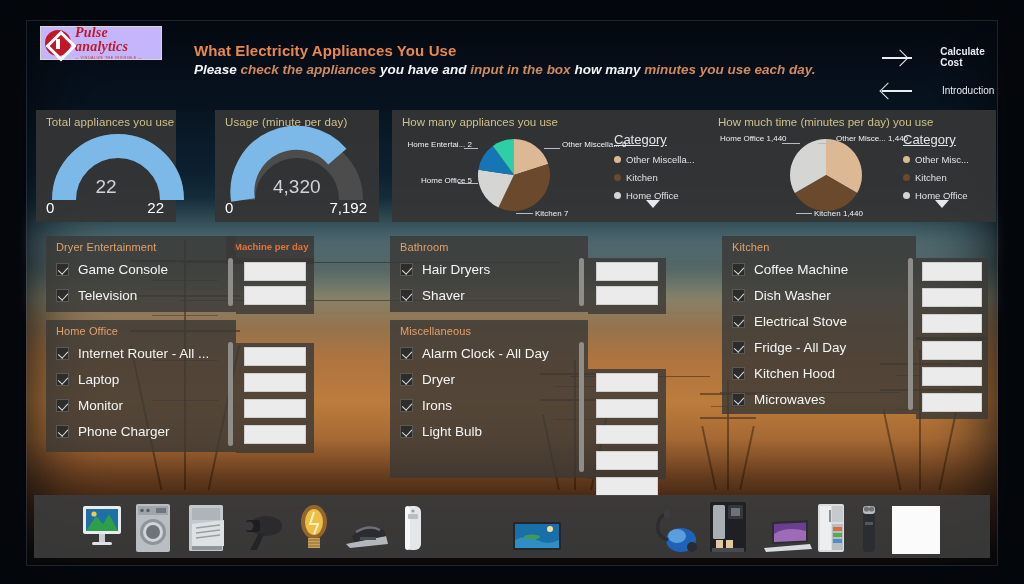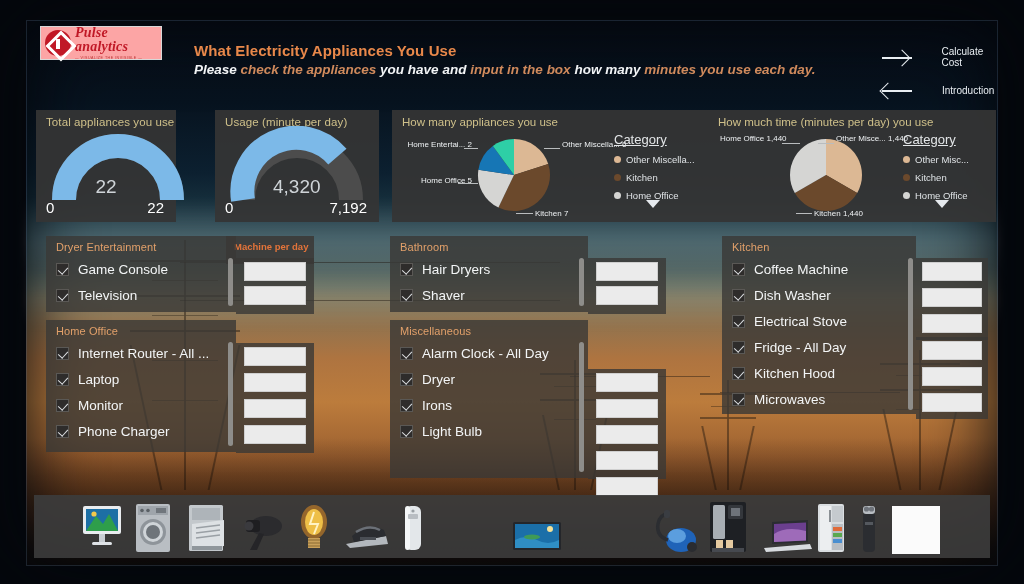--- a/index.html
+++ b/index.html
@@ -70,21 +70,21 @@
   }
   .wire {
     position:absolute; height:1px;
     background:rgba(30,22,16,.45);
   }
 
   
   .header { position:absolute; left:26px; top:20px; right:26px; height:78px; }
   .logo {
     position:absolute; left:14px; top:6px; width:122px; height:34px;
-    background:#fca5a5; border:1px solid #d8d8d8;
+    background:#c4b5fd; border:1px solid #d8d8d8;
     display:flex; align-items:center; padding:0 4px;
   }
   .logo-mark {
     width:26px; height:26px; border-radius:50%;
     background:#c01826;
     position:relative; flex:0 0 auto;
   }
   .logo-mark::before {
     content:""; position:absolute; left:5px; top:5px; width:16px; height:16px;
     border:3px solid #fff; transform:rotate(45deg);
@@ -263,21 +263,21 @@
     </div>
 
     <div class="hdr-title">What Electricity Appliances You Use</div>
 
     <div class="hdr-sub">
       <span class="w">Please </span><span class="o">check the appliances </span><span class="w">you have and </span><span class="o">input in the box </span><span class="w">how many </span><span class="o">minutes you use each day.</span>
     </div>
 
     <div class="navbtn" style="left:854px; top:26px;">
       <span class="arrow-r"></span>
-      <span class="lbl" style="margin-left:32px;">Calculate Cost</span>
+      <span class="lbl" style="margin-left:32px;font-weight:bold;">Calculate Cost</span>
     </div>
 
     <div class="navbtn" style="left:854px; top:61px;">
       <span class="arrow-l"></span>
       <span class="lbl" style="margin-left:28px;">Introduction</span>
     </div>
   </div>
 
   <div class="card" style="left:36px; top:110px; width:140px; height:112px;">
     <div class="card-title">Total appliances you use</div>

